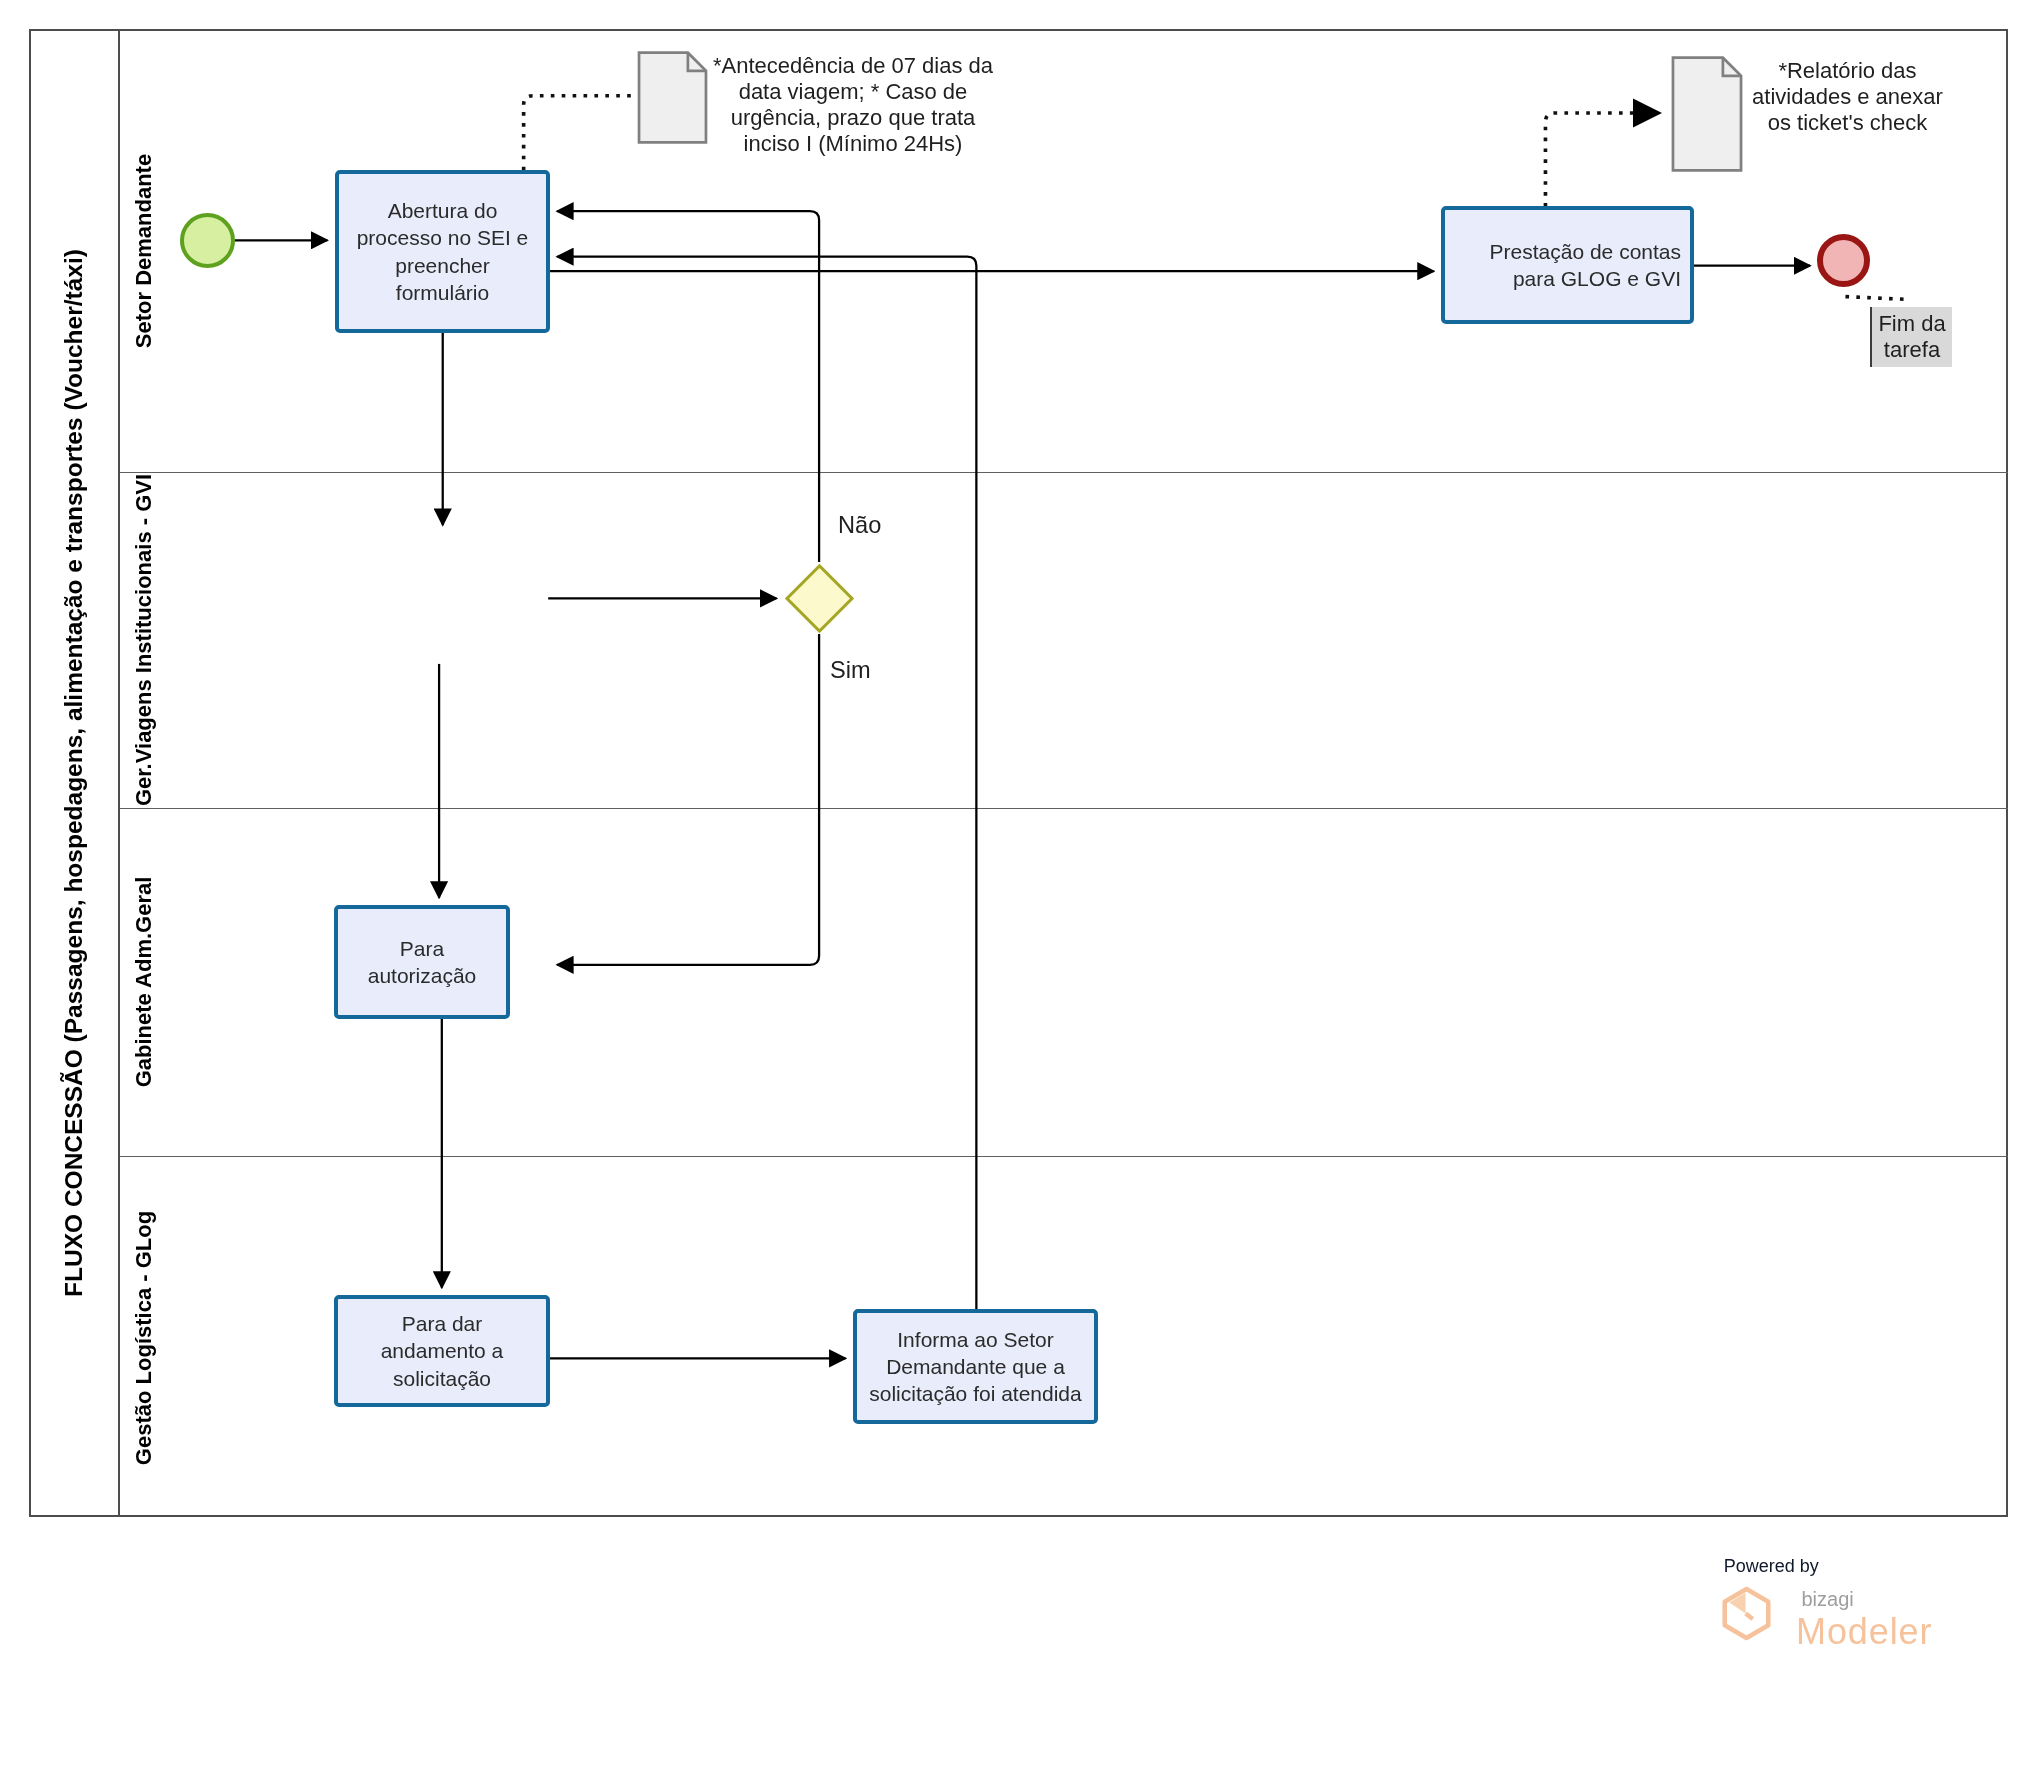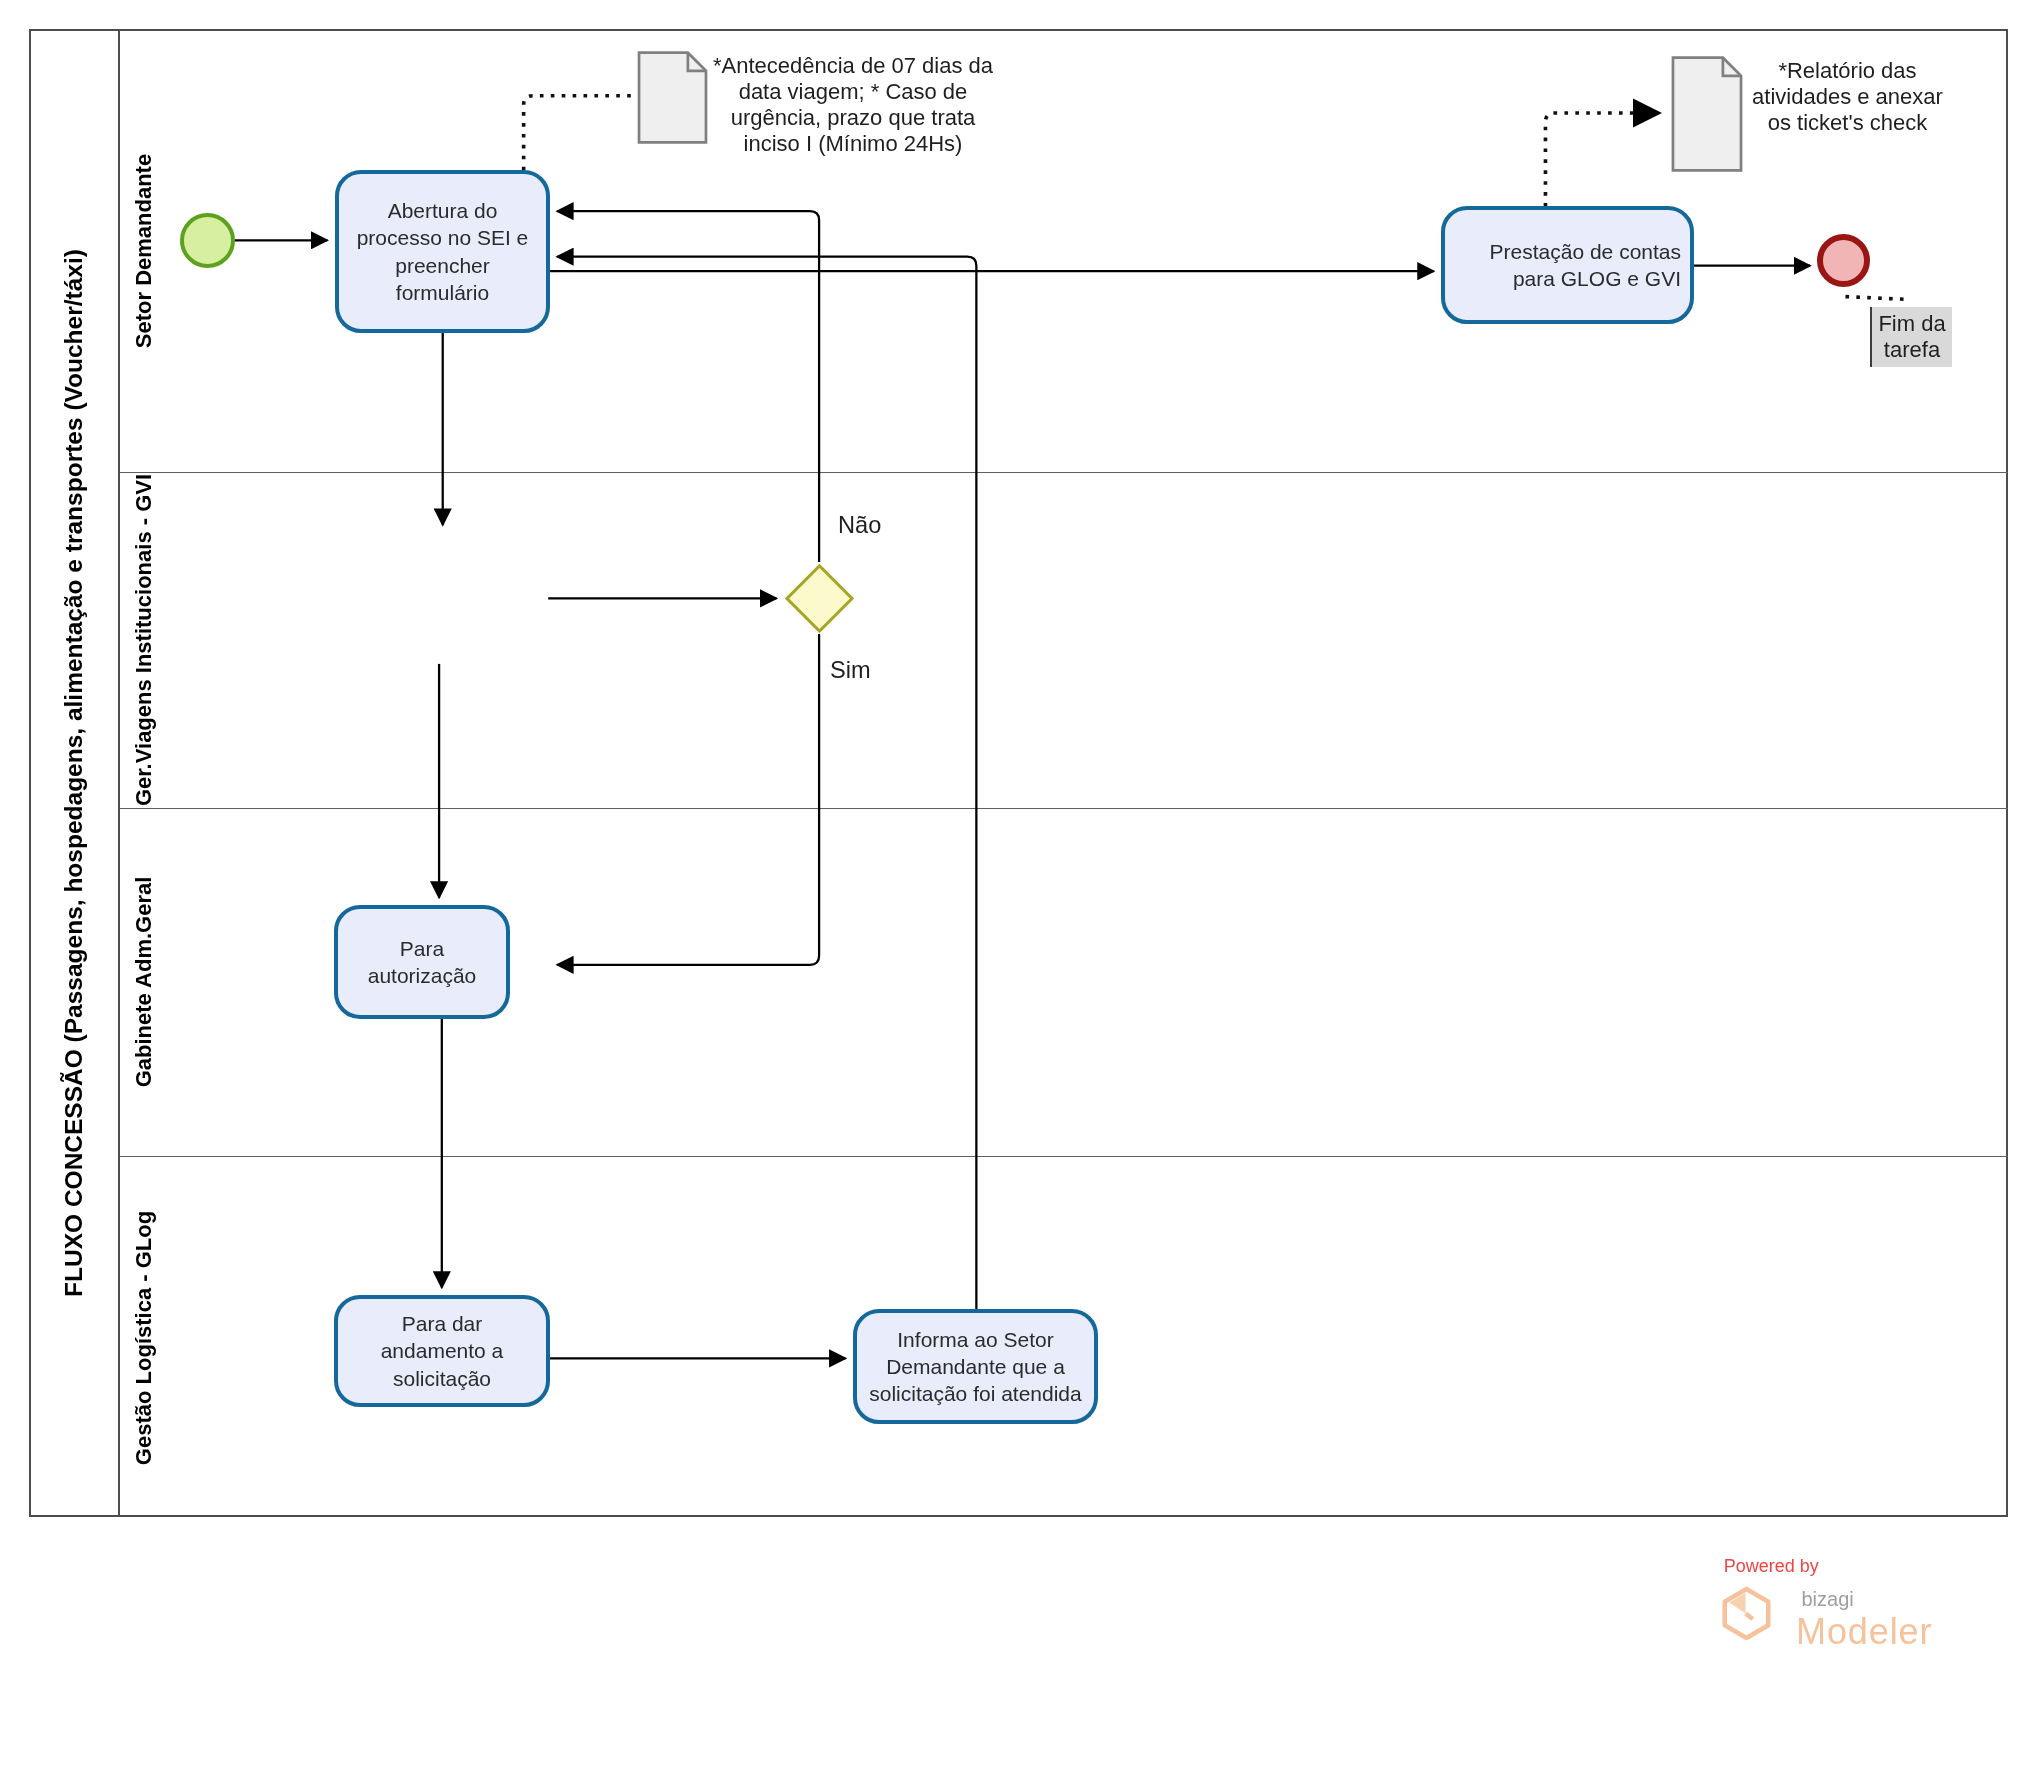--- a/index.html
+++ b/index.html
@@ -24,21 +24,21 @@
   #lane-label-1 { top:29px;   height:443px; }
   #lane-label-2 { top:472px;  height:336px; }
   #lane-label-3 { top:808px;  height:348px; }
   #lane-label-4 { top:1156px; height:364px; }
 
   #connector-layer { position:absolute; left:0; top:0; width:2040px; height:1786px; }
   .flow  { stroke:#000; stroke-width:2.5px; fill:none; }
   .assoc { stroke:#111; stroke-width:4px; fill:none; stroke-dasharray:4 8; }
 
   .task { position:absolute; background:#e9edfb; border:4.5px solid #15689a;
-          border-radius:26px; box-sizing:border-box;
+          border-radius:5px; box-sizing:border-box;
           display:flex; align-items:center; justify-content:center;
           text-align:center; font-size:21px; color:#2b2b2b; line-height:1.3;
           padding:3.6px 9px; }
   #task-abertura    { left:335px;  top:170px;  width:215px; height:163px; }
   #task-encaminha   { left:332px;  top:532px;  width:216px; height:132px; }
   #task-autorizacao { left:334px;  top:905px;  width:176px; height:114px; }
   #task-andamento   { left:334px;  top:1295px; width:216px; height:112px; }
   #task-informa     { left:853px;  top:1309px; width:245px; height:115px; }
   #task-prestacao   { left:1441px; top:206px;  width:253px; height:118px;text-align:right; }
 
@@ -64,21 +64,21 @@
   .edge-label { position:absolute; font-size:23.6px; color:#1f1f1f; }
   #label-nao { left:838px; top:512px; }
   #label-sim { left:830px; top:657px; }
 
   #note-fim { position:absolute; left:1870px; top:307px; width:80px; height:60px;
               background:#d9d9d9; border-left:2.7px solid #3c3c3c;
               display:flex; align-items:center; justify-content:center;
               text-align:center; font-size:22px; line-height:1.2; color:#1f1f1f; }
 
   #footer-logo { position:absolute; left:1722px; top:1556px; width:255px; }
-  #powered-by  { font-size:18px; color:#ef4444; margin:0 0 9px 1.8px; }
+  #powered-by  { font-size:18px; color:#0f172a; margin:0 0 9px 1.8px; }
   .logo-row { display:flex; align-items:flex-start; }
   .logo-text-col { margin-left:25px; }
   #brand   { font-size:20px; color:#9e9e9e; margin:1.8px 0 0 5.5px; }
   #product { font-size:36px; color:#f6c29b; letter-spacing:0.9px; }
 </style>
 </head>
 <body>
 
 <div class="canvas">
 

